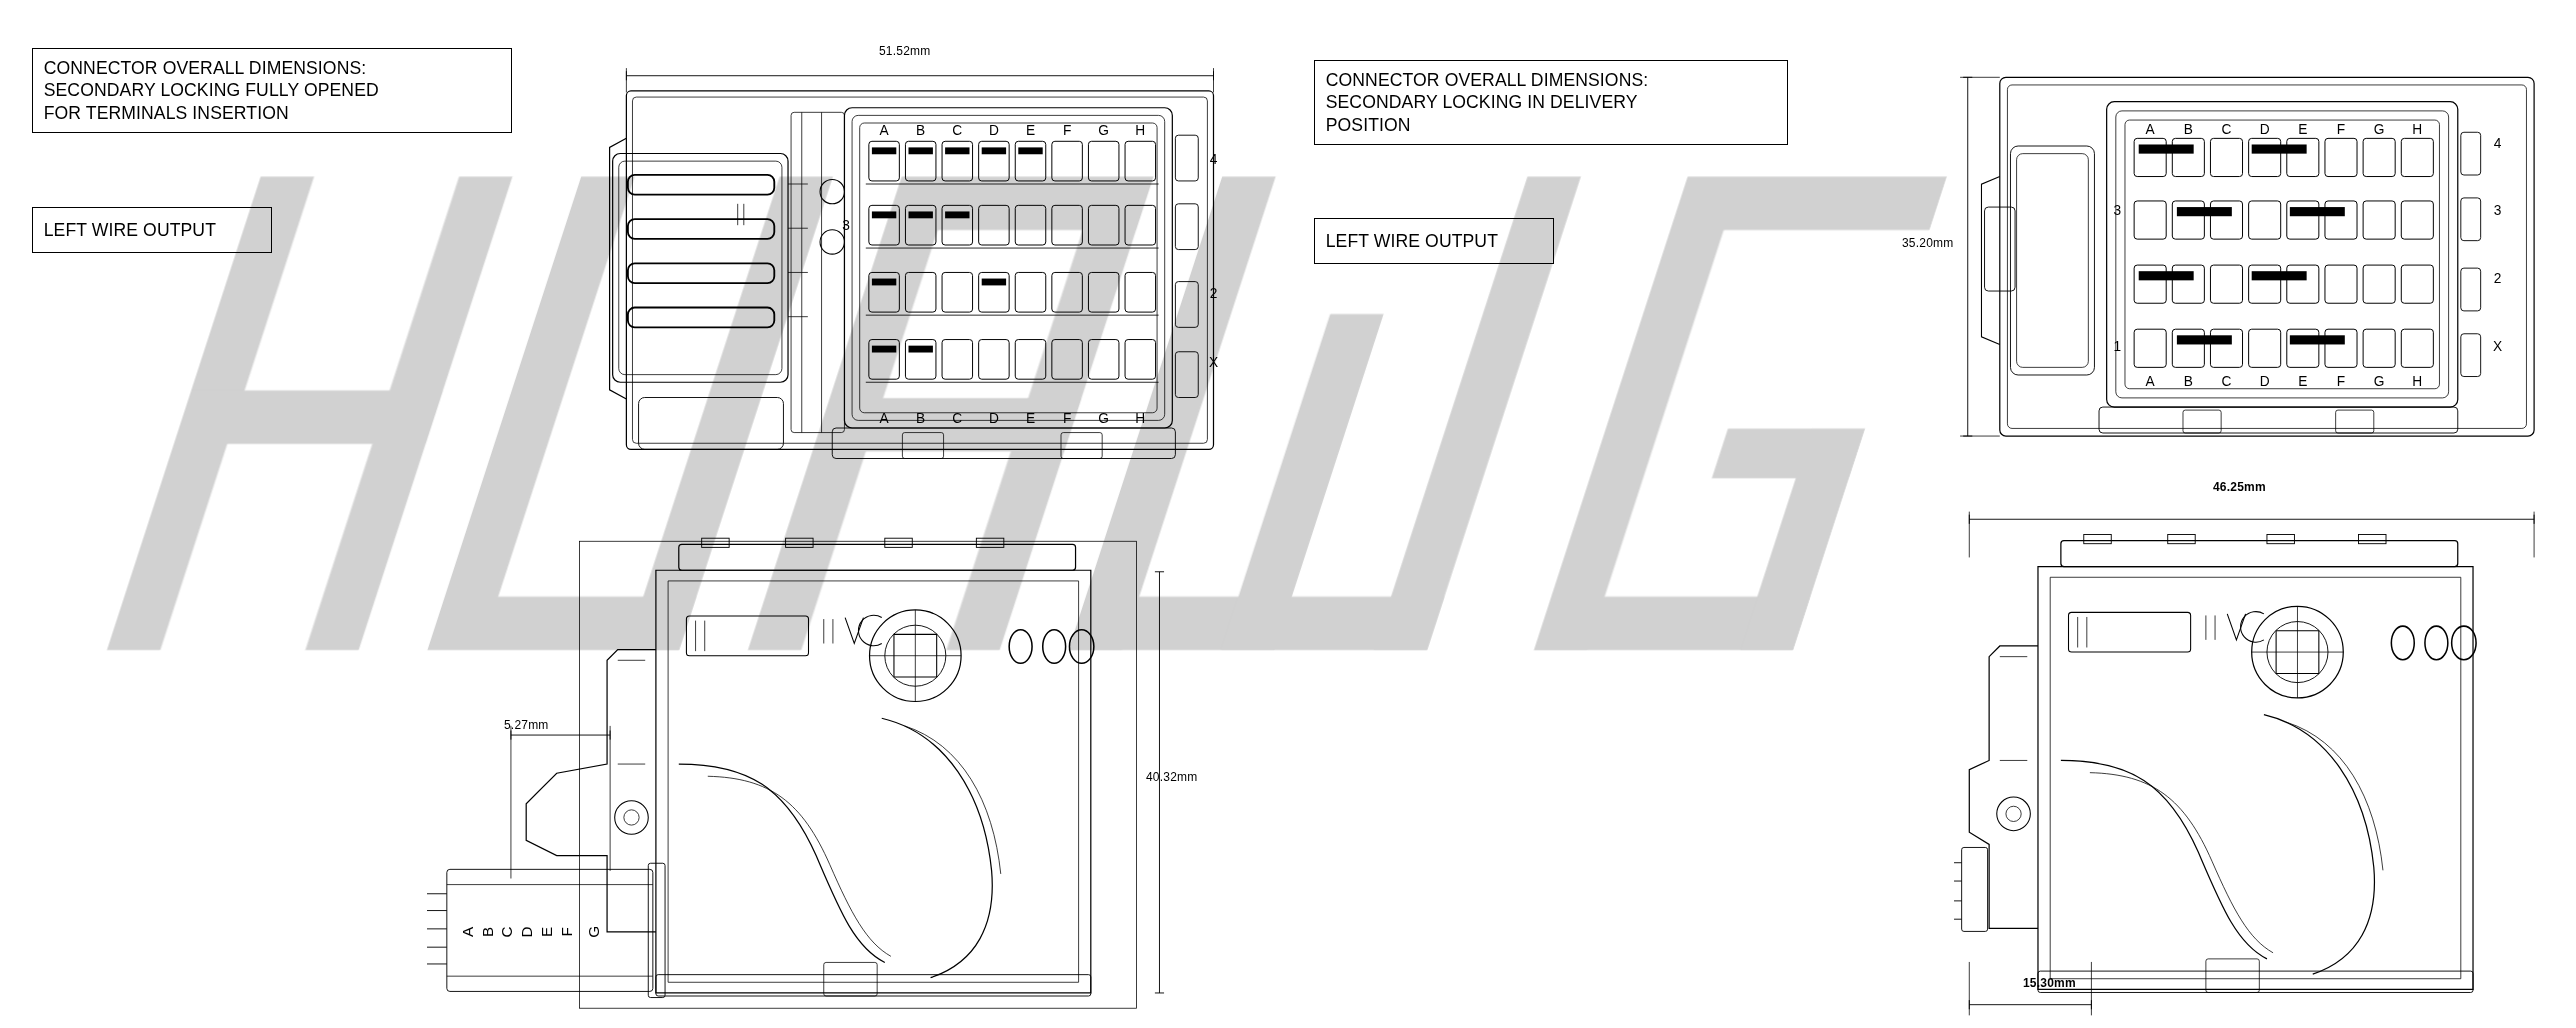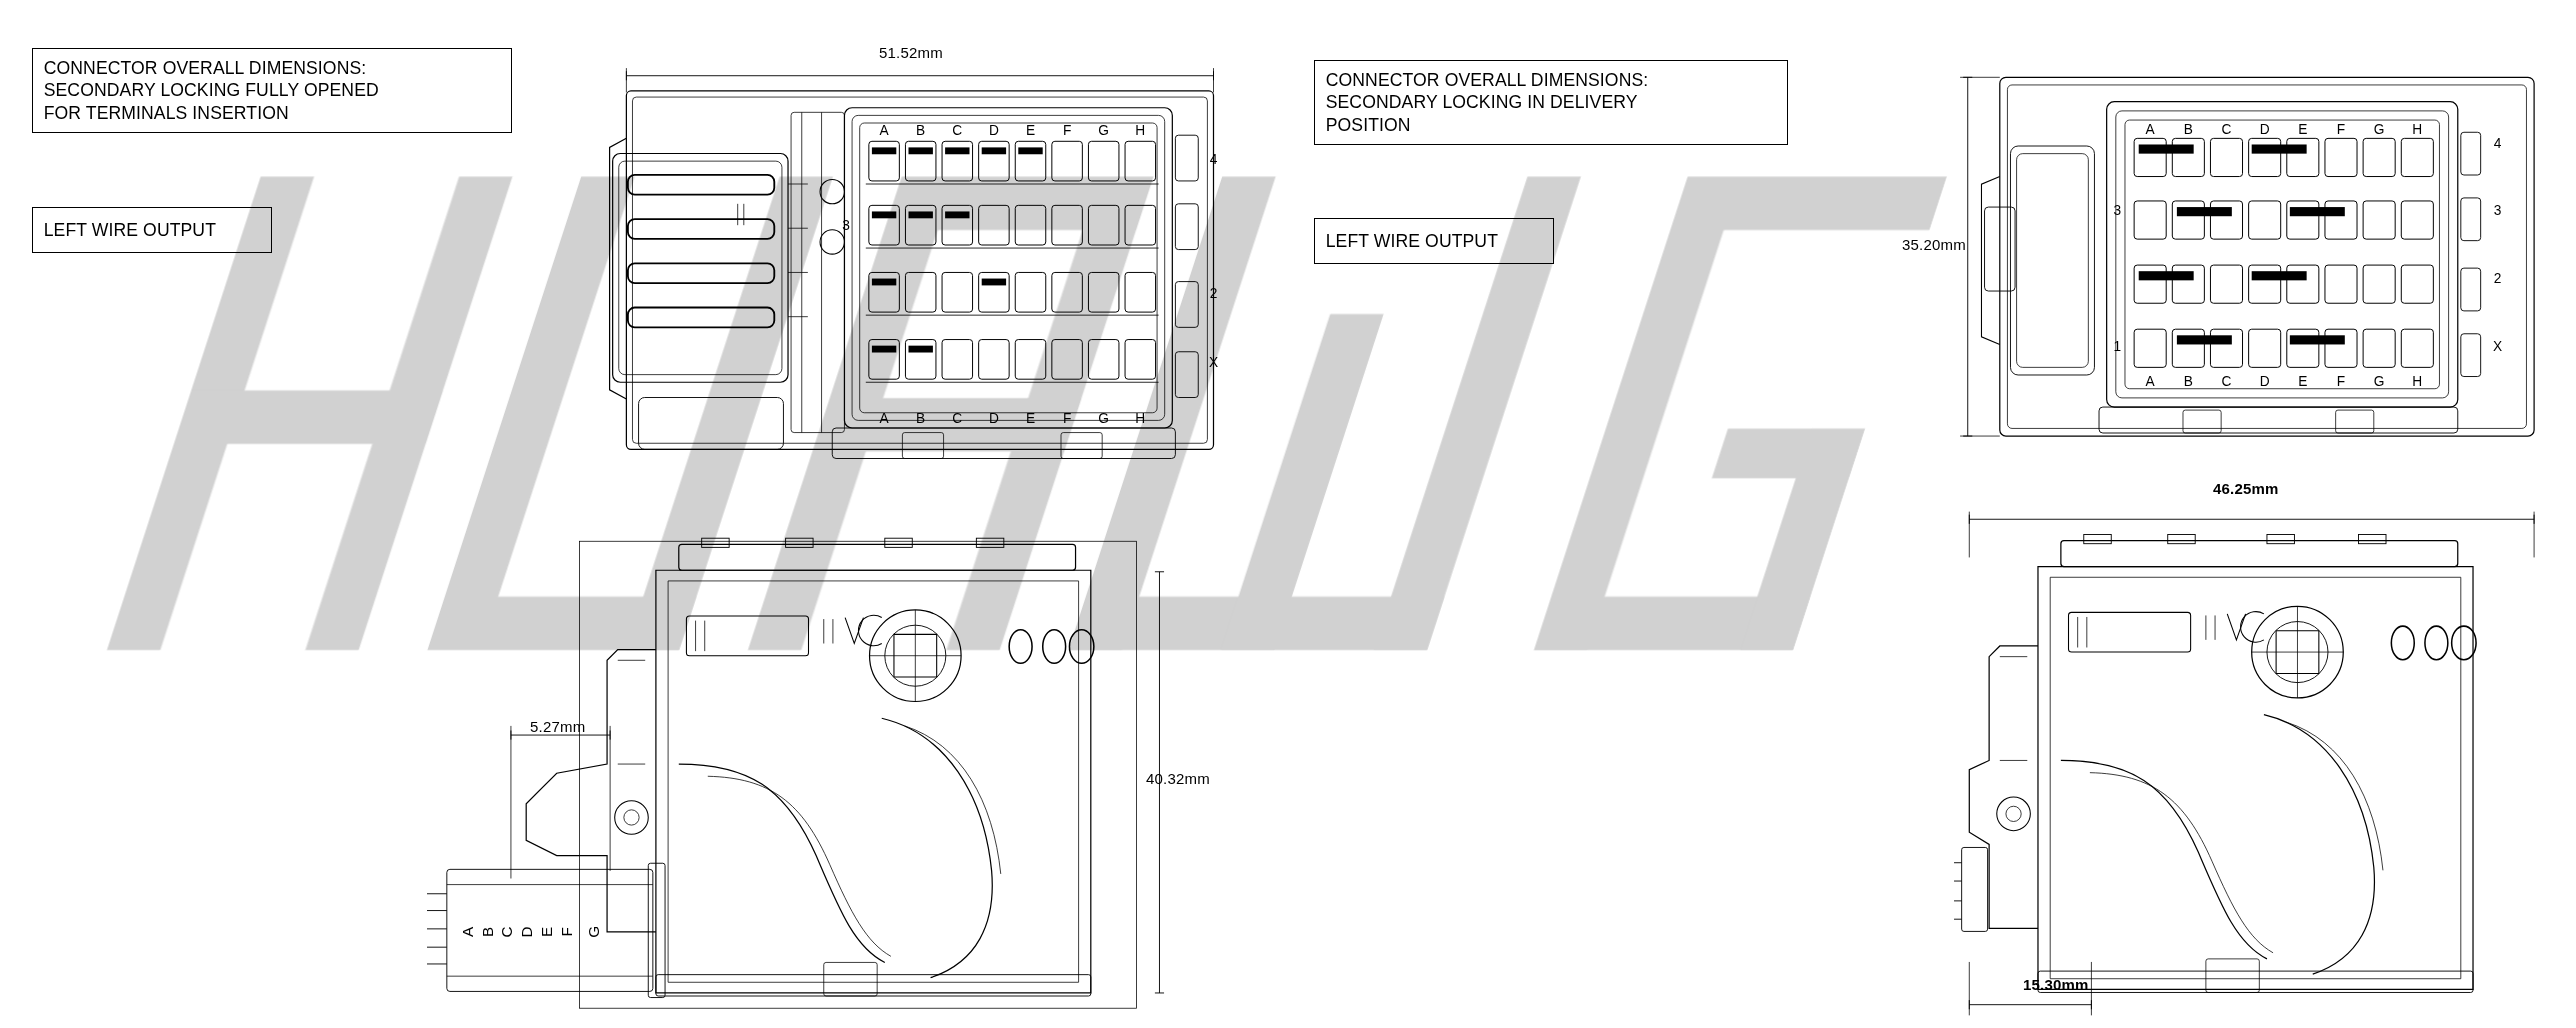--- a/index.html
+++ b/index.html
@@ -23,21 +23,21 @@
     border:1.2px solid #000;
     background:transparent;
     font-size:17.6px;
     line-height:1.28;
     padding:7.6px 9.2px 7.6px 10.7px;
     white-space:pre-line;
     letter-spacing:0.1px;
   }
 
   
-  .dim-text{position:absolute;font-size:15px;white-space:nowrap;letter-spacing:0.2px;}
+  .dim-text{position:absolute;font-size:12px;white-space:nowrap;letter-spacing:0.2px;}
 
   
   .dwg{position:absolute;}
   .dwg svg{display:block;overflow:visible;}
 
   .lbl{font-family:"Liberation Sans",sans-serif;}
 </style>
 </head>
 <body>
 
@@ -345,21 +345,21 @@
           <text x="712" y="200">3</text>
         <text x="712" y="290">2</text>
           <text x="712" y="378">X</text>
         <text x="214" y="200">3</text>
           <text x="214" y="378">1</text>
       </g>
     </svg>
   </div>
 
   <div class="dim-text" style="left:1146px;top:754px;">40.32mm</div>
-  <div class="dim-text" style="left:504px;top:702px;margin-left:26px;">5.27mm</div>
+  <div class="dim-text" style="left:504px;top:702px;">5.27mm</div>
 
   <div class="dwg" style="left:427px;top:519px;">
     <svg width="763" height="481" viewBox="0 0 1000 630">
       <g stroke="#000" fill="none" stroke-width="1.6">
 
         <rect x="200" y="8" width="730" height="612" stroke-width="1"></rect>
 
         <rect x="330" y="12" width="520" height="34" rx="4"></rect>
         <rect x="360" y="4" width="36" height="12" stroke-width="1.2"></rect>
         <rect x="470" y="4" width="36" height="12" stroke-width="1.2"></rect>

